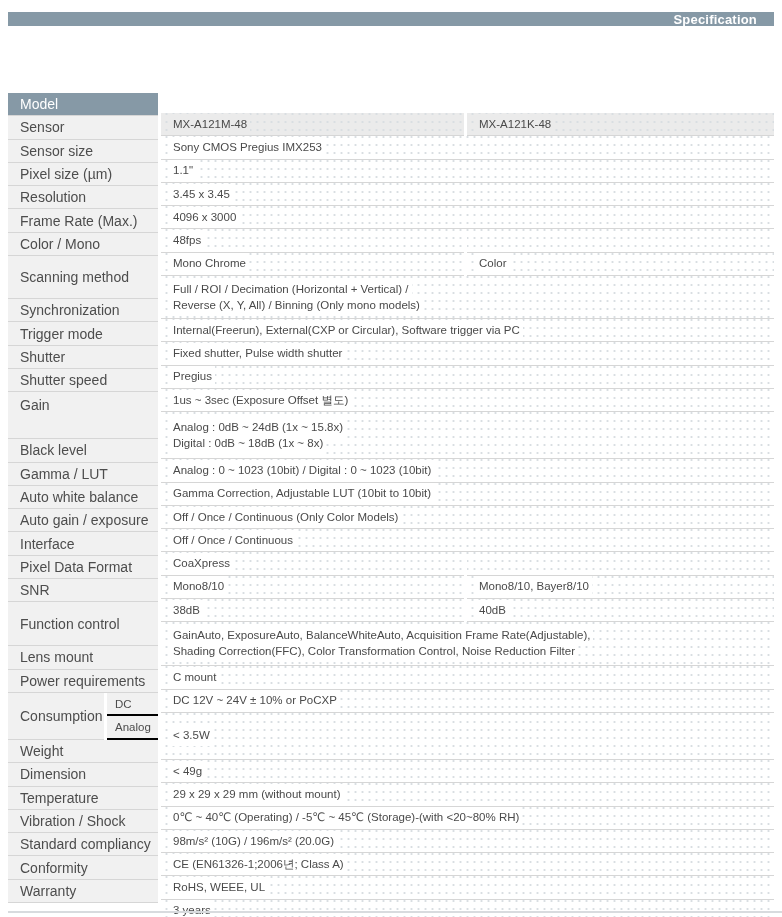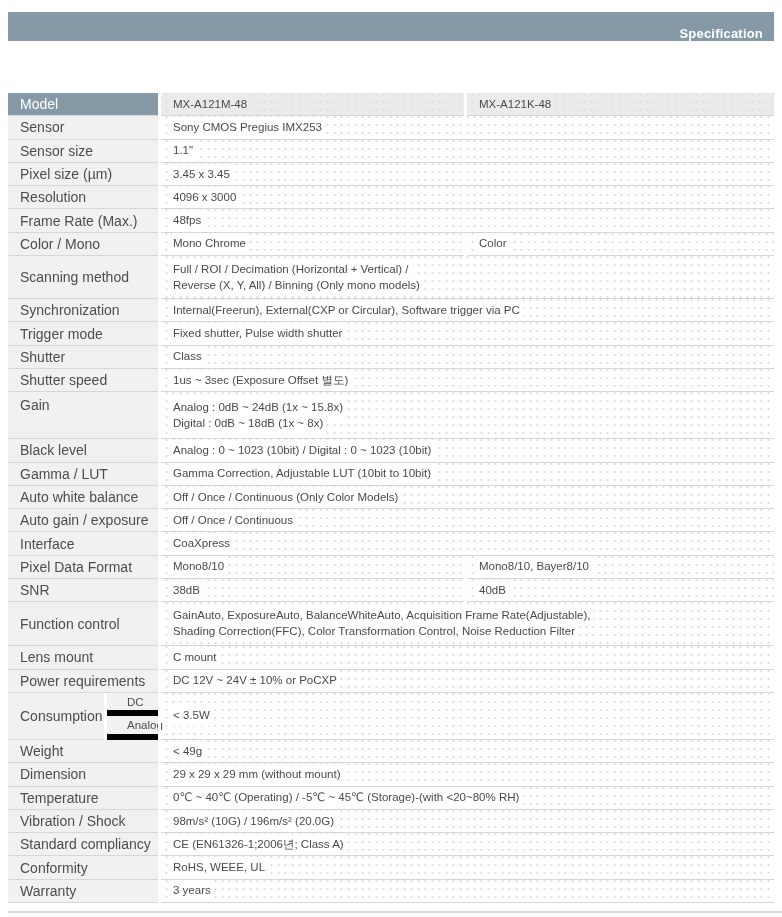--- a/index.html
+++ b/index.html
@@ -1,56 +1,56 @@
 <!DOCTYPE html>
 <html><head>
 <meta charset="utf-8">
 <style>
   * { margin:0; padding:0; box-sizing:border-box; }
   html,body { width:782px; background:#ffffff; font-family:"Liberation Sans","DejaVu Sans",sans-serif; }
   body { height:917px; position:relative; color:#4d4d4d; }
 
   .topbar {
-    position:absolute; left:8px; top:12px; width:766px; height:29px;
-    background:#8699a6; display:flex; align-items:flex-end; justify-content:flex-end;
-    padding-right:11px;
+    position:absolute; left:8px; top:12px; width:766px; height:14px;
+    background:#8699a6; display:flex; align-items:flex-start; justify-content:flex-end;
+    padding-right:17px;
   }
   .topbar .title { color:#ffffff; font-size:13px; font-weight:bold; letter-spacing:0.2px; }
 
   .spec-table { position:absolute; left:8px; top:93px; width:766px; }
 
   .row { display:flex; width:100%; height:23.3px; }
   .h-scan { height:43px; } .h-gain { height:47px; } .h-func { height:44px; } .h-cons { height:47px; }
 
   .cell { border-bottom:1px solid #d6d6d6; height:100%; display:flex; align-items:center; overflow:hidden; }
   .sp { width:3px; height:100%; flex:0 0 3px; background:#ffffff; }
 
   .lbl { flex:0 0 150px; width:150px; background:#f1f1f1; padding-left:12px; font-size:14px; color:#4d4d4d; }
   .lbl.top { align-items:flex-start; padding-top:5px; }
 
   .val {
     flex:1 1 auto; font-size:11.5px; color:#4a4a4a; padding-left:12px; padding-right:6px;
     background-image:radial-gradient(circle, #d9dee2 1px, rgba(0,0,0,0) 1.2px);
-    background-size:7px 8px; background-position:2px 5px;
+    background-size:7px 8px; background-position:2px 5px;margin-top:20px;
   }
   .val.fixed1 { flex:0 0 303px; width:303px; }
   .txt { background:#ffffff; box-shadow:0 0 0 3px #ffffff; line-height:1.3; white-space:nowrap; }
 
   .multi { flex-direction:column; align-items:flex-start; justify-content:center; row-gap:1px; }
   .multi.wide-gap { row-gap:1px; }
 
   
   .model-lbl { background:#8699a6; color:#ffffff; }
   .model-val { background-color:#ebebeb; }
   .model-val .txt { background:#ebebeb; box-shadow:0 0 0 3px #ebebeb; }
 
   
   .cons-lbl { flex:0 0 96px; width:96px; }
   .subcol { flex:0 0 51px; width:51px; height:100%; display:flex; flex-direction:column; }
-  .subcell { flex:1 1 50%; background:#f1f1f1; border-bottom:6px solid #000000; display:flex; align-items:center; padding-left:20px; font-size:11.5px; color:#4d4d4d; }
+  .subcell { flex:1 1 50%; background:#f1f1f1; border-bottom:2px solid #000000; display:flex; align-items:center; padding-left:8px; font-size:11.5px; color:#4d4d4d; }
 
   .bottom-band { position:absolute; left:8px; top:911px; width:774px; height:2px; background:#d8dbde; }
 </style>
 </head>
 <body>
 
 <div class="topbar">
   <span class="title">Specification</span>
 </div>
 
@@ -142,21 +142,21 @@
     <div class="sp"></div>
     <div class="cell val">
         <span class="txt">Fixed shutter, Pulse width shutter</span>
       </div>
   </div>
 
   <div class="row">
     <div class="cell lbl">Shutter</div>
     <div class="sp"></div>
     <div class="cell val">
-        <span class="txt">Class</span>
+        <span class="txt">Pregius</span>
       </div>
   </div>
 
   <div class="row">
     <div class="cell lbl">Shutter speed</div>
     <div class="sp"></div>
     <div class="cell val">
         <span class="txt">1us ~ 3sec (Exposure Offset 별도)</span>
       </div>
   </div>

